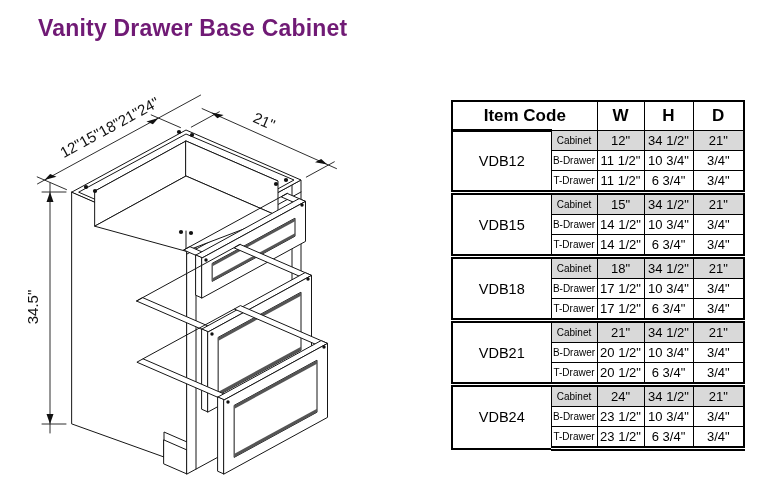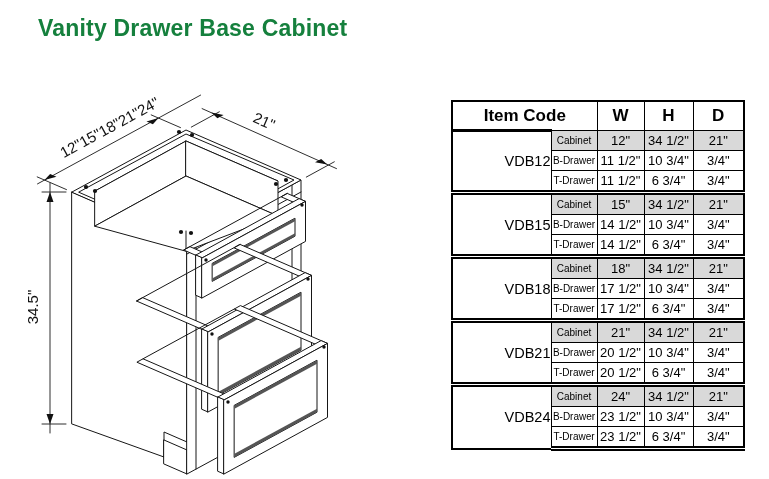--- a/index.html
+++ b/index.html
@@ -1,28 +1,28 @@
 <!DOCTYPE html>
 <html><head>
 <meta charset="utf-8">
 <style>
   html,body{margin:0;padding:0;background:#fff;}
   body{width:769px;height:479px;position:relative;overflow:hidden;
        font-family:"Liberation Sans",sans-serif;color:#000;}
   .page-title{position:absolute;left:38px;top:15px;margin:0;
-       font-size:23px;font-weight:700;letter-spacing:.2px;color:#15803d;}
+       font-size:23px;font-weight:700;letter-spacing:.2px;color:#701a75;}
   .drawing{position:absolute;left:0;top:80px;width:450px;height:398px;}
   .spec-table{position:absolute;left:451px;top:100px;width:292px;
        border-collapse:collapse;table-layout:fixed;
        border:2px solid #000000;}
   .spec-table th,.spec-table td{border:1px solid #000;padding:0;
        text-align:center;vertical-align:middle;white-space:nowrap;overflow:hidden;}
   .spec-table thead th{font-size:17px;font-weight:700;height:27px;}
   .spec-table td{height:19px;font-size:13px;}
-  .spec-table td.code{font-size:14.5px;text-align:right;}
+  .spec-table td.code{font-size:14.5px;}
   .spec-table td.lbl{font-size:10px;}
   .spec-table td.shade{background:#d9d9d9;}
   .spec-table td.code{border-top:3px solid #000;background:#fff;}
   .spec-table tbody+tbody{border-top:5px double #000;}
   .spec-table tbody:last-child tr:last-child td{border-bottom:5px double #000;}
   svg text{font-family:"Liberation Sans",sans-serif;font-size:15px;fill:#111;}
 </style>
 </head>
 <body>
 

